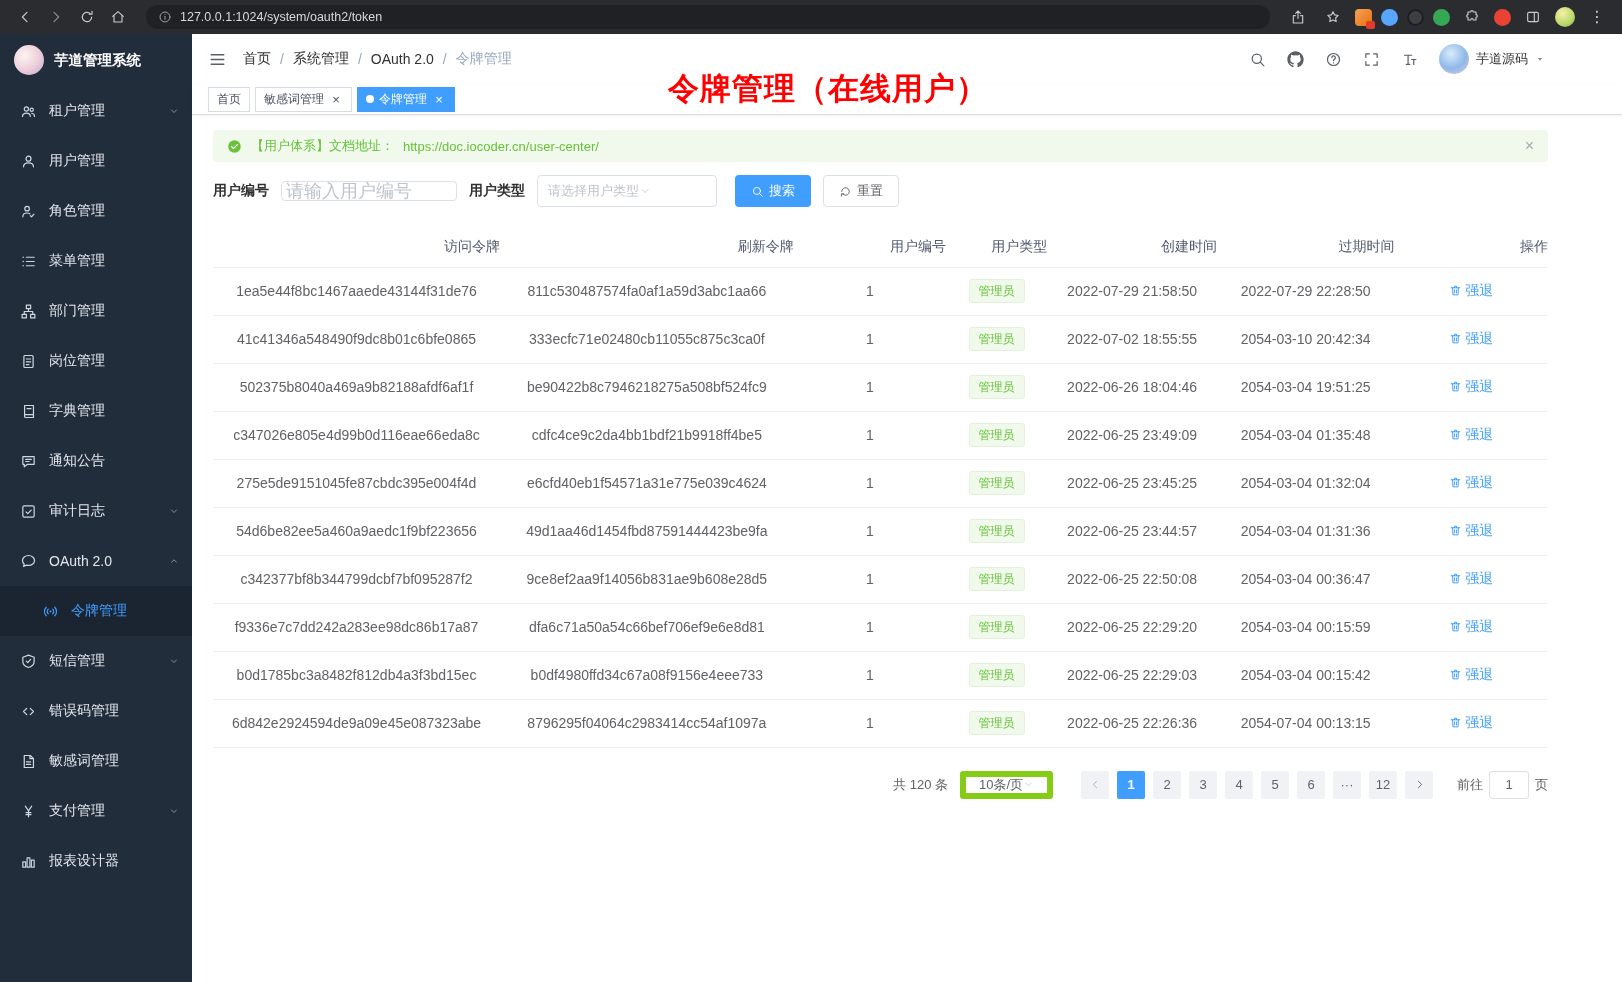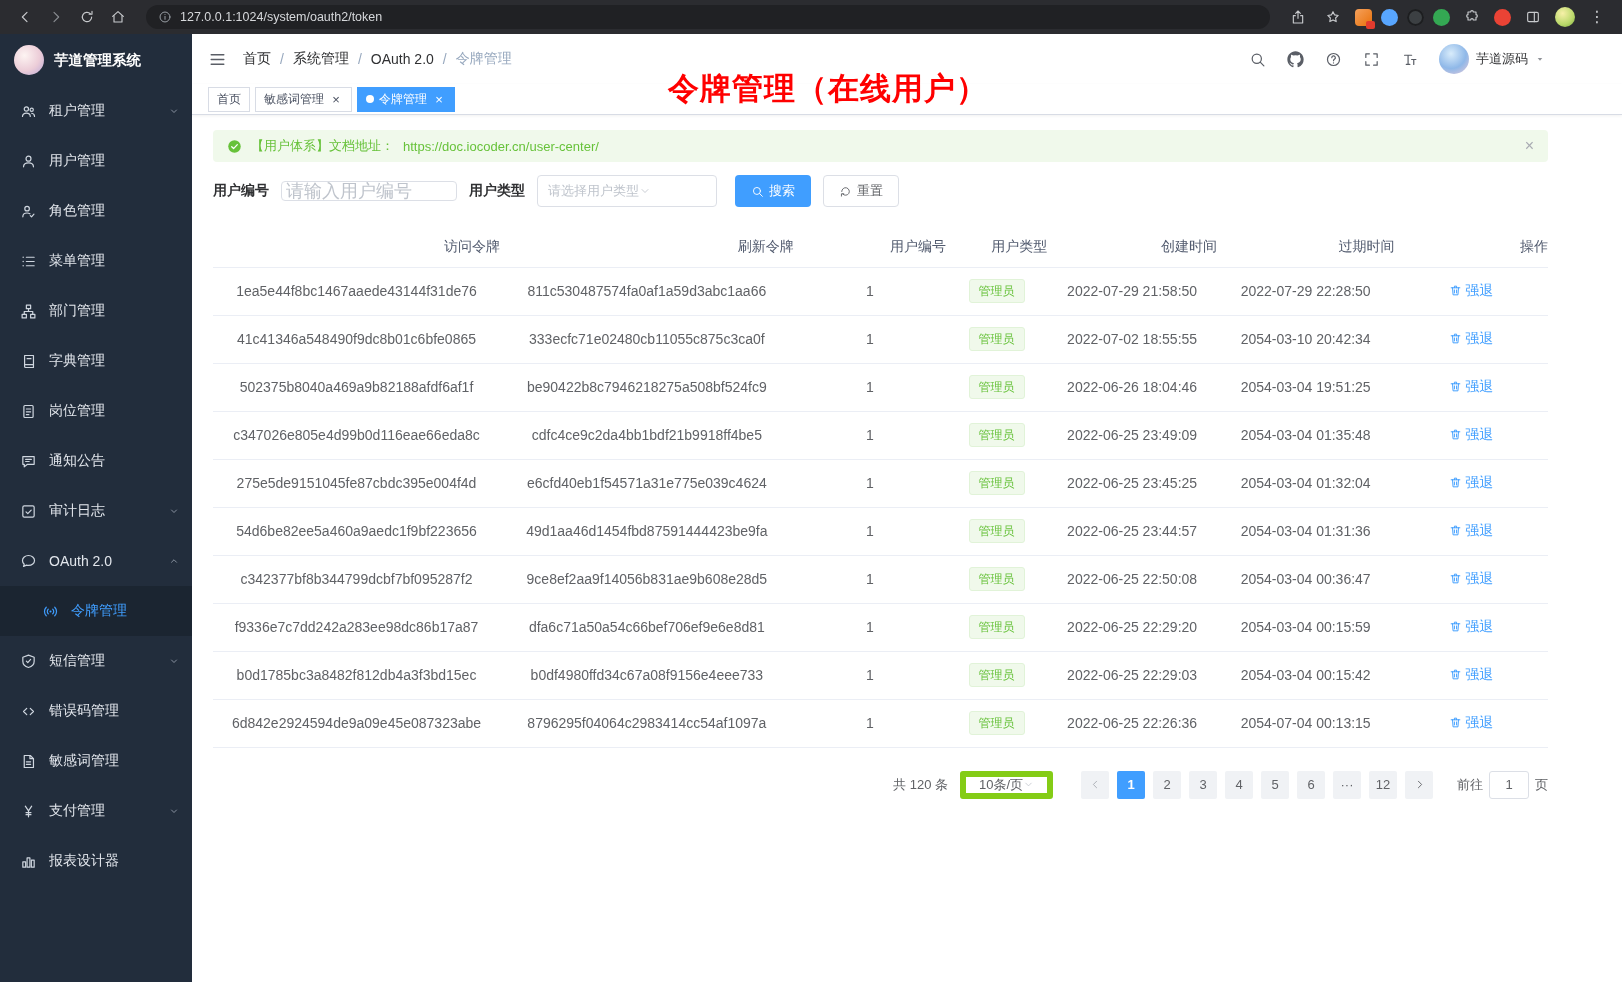--- a/index.html
+++ b/index.html
@@ -239,35 +239,35 @@
               <rect x="3" y="16" width="6" height="5"></rect>
               <rect x="15" y="16" width="6" height="5"></rect>
               <path d="M12 8v4M6 16v-4h12v4"></path>
             </svg>
           </span>
           <span class="mi-label">部门管理</span>
         </div>
         <div class="menu-item">
           <span class="mi-ic">
             <svg viewBox="0 0 24 24" class="si" aria-hidden="true">
+              <rect x="5.5" y="3.5" width="13" height="17" rx="1.5"></rect>
+              <path d="M9 8.5h6M9 12.5h6M9 16.5h3.5"></path>
+            </svg>
+          </span>
+          <span class="mi-label">岗位管理</span>
+        </div>
+        <div class="menu-item">
+          <span class="mi-ic">
+            <svg viewBox="0 0 24 24" class="si" aria-hidden="true">
               <path d="M6.5 3.5H19v17H8a1.5 1.5 0 0 1-1.5-1.5v-14z"></path>
               <path d="M6.5 16.5H19"></path>
               <path d="M10 8h5.5"></path>
             </svg>
           </span>
           <span class="mi-label">字典管理</span>
-        </div>
-        <div class="menu-item">
-          <span class="mi-ic">
-            <svg viewBox="0 0 24 24" class="si" aria-hidden="true">
-              <rect x="5.5" y="3.5" width="13" height="17" rx="1.5"></rect>
-              <path d="M9 8.5h6M9 12.5h6M9 16.5h3.5"></path>
-            </svg>
-          </span>
-          <span class="mi-label">岗位管理</span>
         </div>
         <div class="menu-item">
           <span class="mi-ic">
             <svg viewBox="0 0 24 24" class="si" aria-hidden="true">
               <path d="M4 5h16v11h-9.5L6 19.5V16H4V5z"></path>
               <path d="M8 9h8M8 12h5"></path>
             </svg>
           </span>
           <span class="mi-label">通知公告</span>
         </div>

